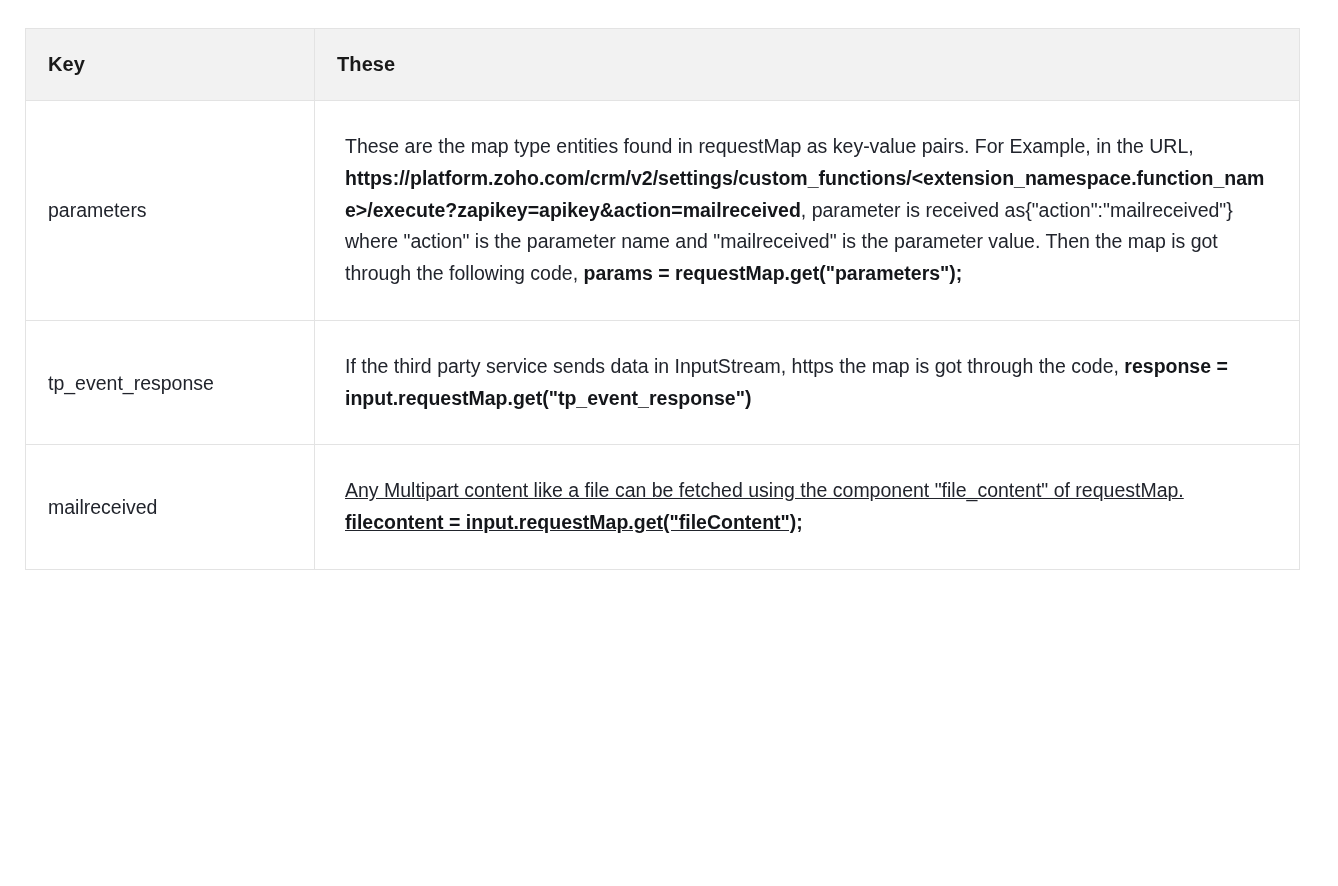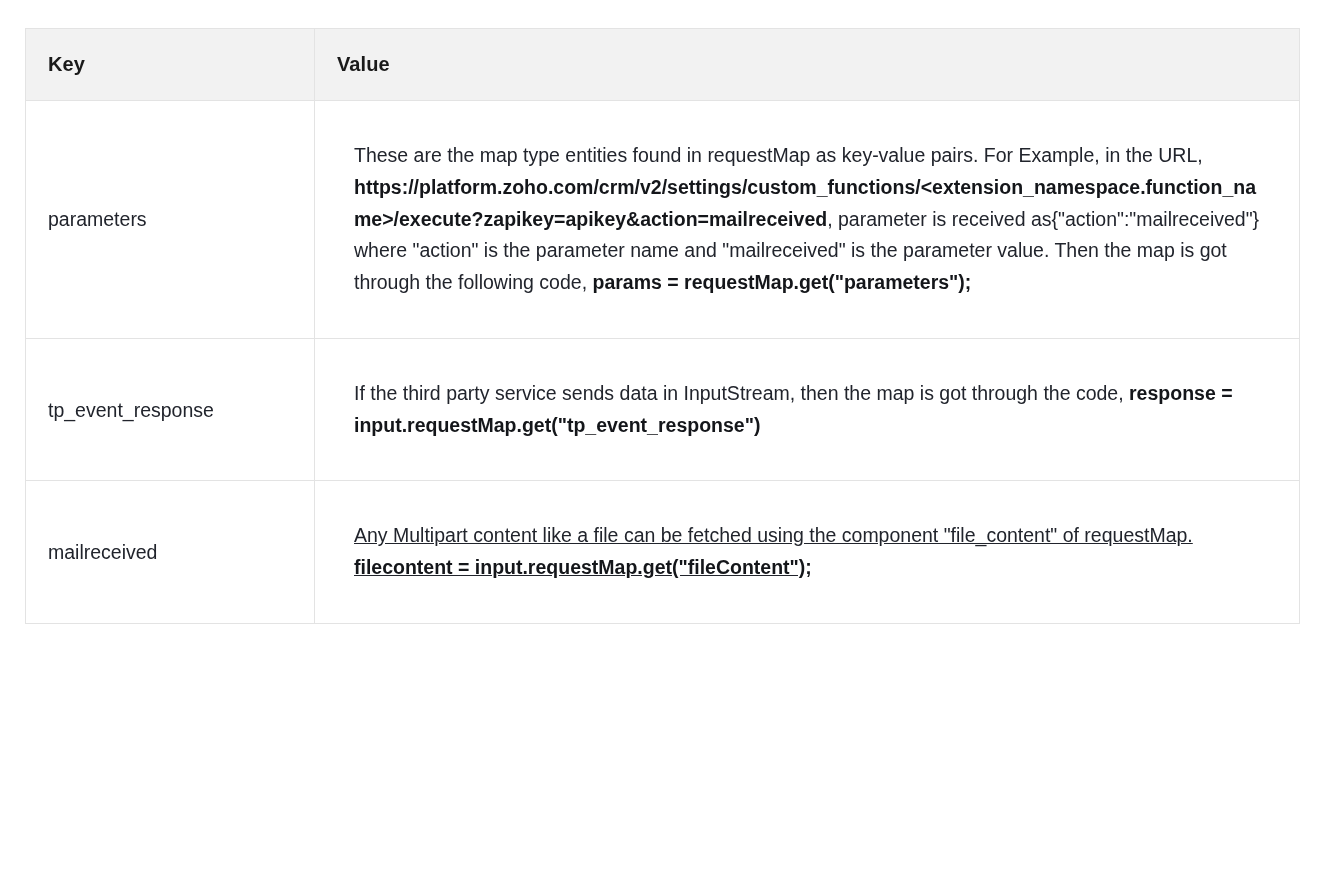--- a/index.html
+++ b/index.html
@@ -62,21 +62,21 @@
 
   table.kv-table tbody td.value-cell {
     font-size: 19.5px;
     font-weight: 400;
     line-height: 1.63;
     padding-top: 22px;
     padding-bottom: 22px;
   }
 
   .value-cell .rich {
-    margin: 17px;
+    margin: 8px;
     word-break: break-word;
   }
 
   .value-cell .rich b {
     font-weight: 700;
     color: #14161a;
   }
 
   
   tr[data-row="0"] td.value-cell { padding-top: 24px; padding-bottom: 26px; }
@@ -88,34 +88,34 @@
 
 <div class="page">
   <table class="kv-table">
     <colgroup>
       <col class="col-key">
       <col class="col-value">
     </colgroup>
     <thead>
       <tr>
         <th>Key</th>
-        <th>Value</th>
+        <th>These</th>
       </tr>
     </thead>
     <tbody>
       <tr data-row="0">
         <td class="key-cell">parameters</td>
         <td class="value-cell">
           <p class="rich"><span>These are the map type entities found in requestMap as key-value pairs. For Example, in the URL, </span><b>https://platform.zoho.com/crm/v2/settings/custom_functions/&lt;extension_namespace.function_name&gt;/execute?zapikey=apikey&amp;action=mailreceived</b><span>, parameter is received as{"action":"mailreceived"} where "action" is the parameter name and "mailreceived" is the parameter value. Then the map is got through the following code, </span><b>params = requestMap.get("parameters");</b></p>
         </td>
       </tr>
       <tr data-row="1">
         <td class="key-cell">tp_event_response</td>
         <td class="value-cell">
-          <p class="rich"><span>If the third party service sends data in InputStream, then the map is got through the code, </span><b>response = input.requestMap.get("tp_event_response")</b></p>
+          <p class="rich"><span>If the third party service sends data in InputStream, https the map is got through the code, </span><b>response = input.requestMap.get("tp_event_response")</b></p>
         </td>
       </tr>
       <tr data-row="2">
         <td class="key-cell">mailreceived</td>
         <td class="value-cell">
           <p class="rich"><span>Any Multipart content like a file can be fetched using the component "file_content" of requestMap. </span><b>filecontent = input.requestMap.get("fileContent");</b></p>
         </td>
       </tr>
     </tbody>
   </table>

